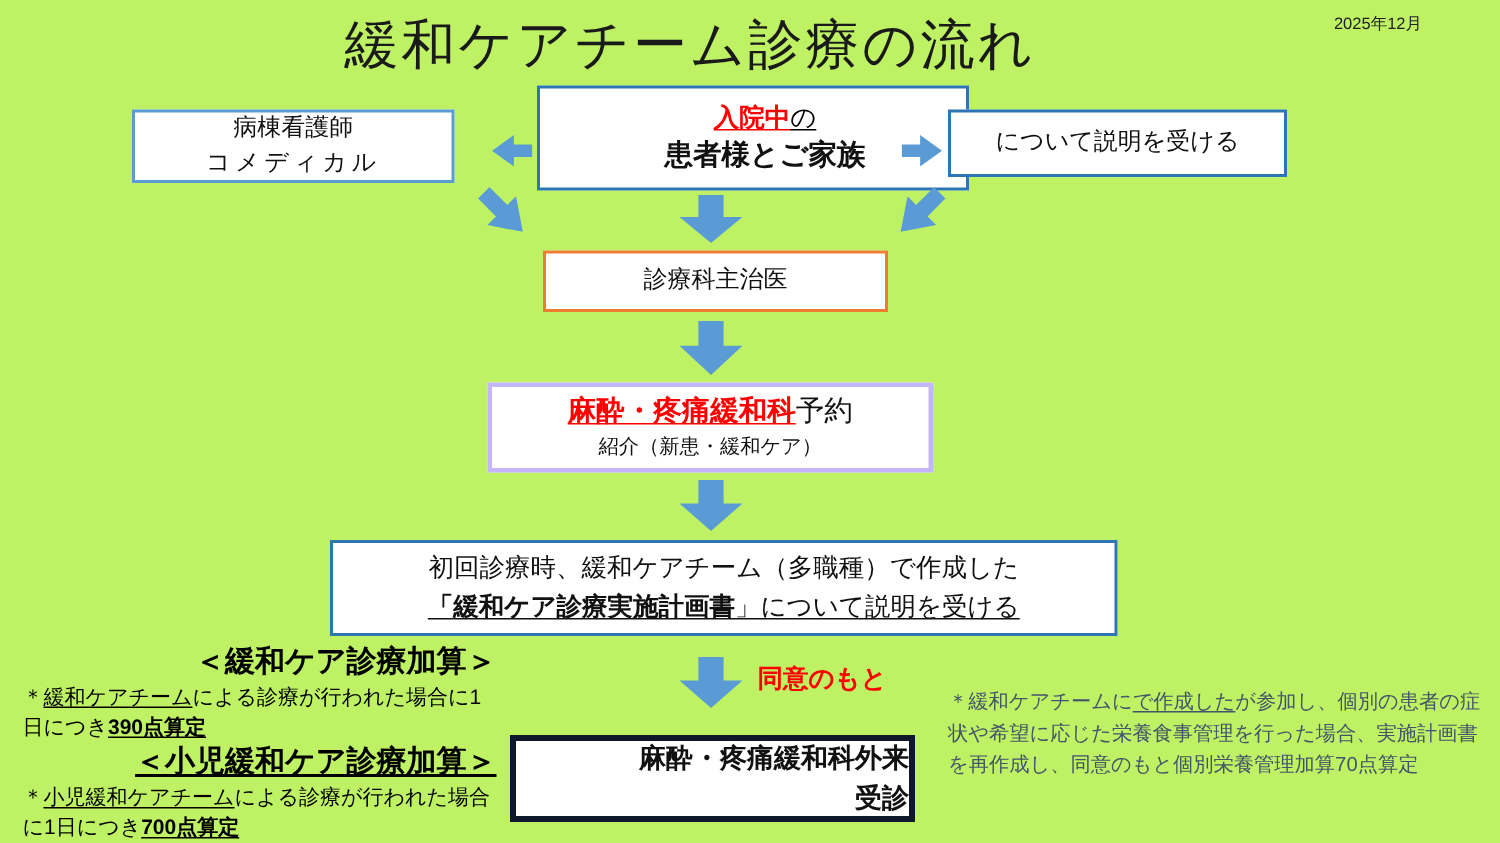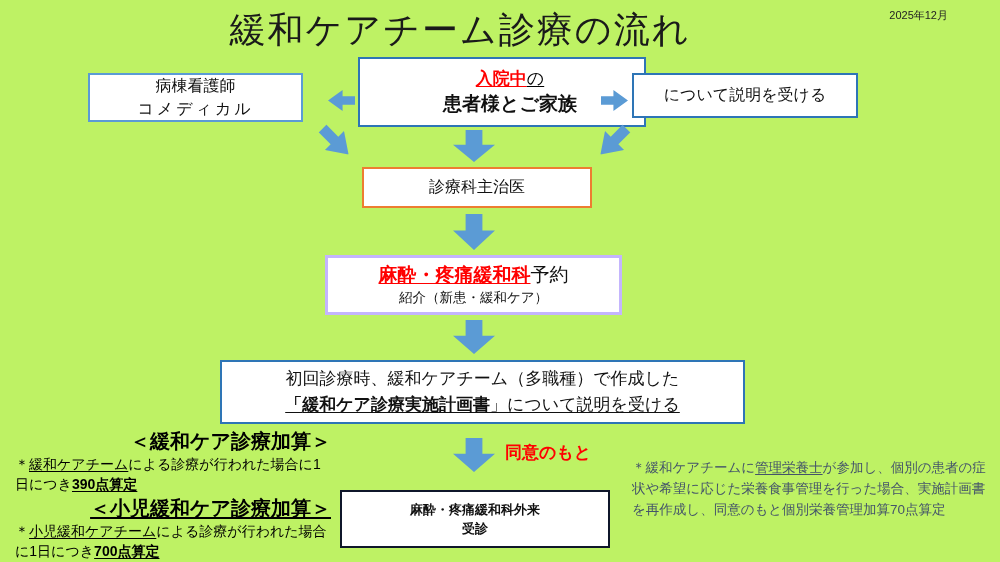--- a/index.html
+++ b/index.html
@@ -27,21 +27,21 @@
   .box-patient .l1 .particle { font-weight:normal; color:#000; }
   .box-patient .l2 { font-size:19px; font-weight:bold; }
   .box-certified   { left:632px; top:73px;  width:226px; height:45px; border:2px solid #2E75B6; font-size:16px; }
   .box-attending   { left:362px; top:167px; width:230px; height:41px; border:2px solid #ED7D31; font-size:16px; }
   .box-reserve     { left:325px; top:255px; width:297px; height:60px; border:3px solid #c4b5fd; }
   .box-reserve .l1 { font-size:19px; }
   .box-reserve .l1 .dept { color:#FF0000; font-weight:bold; }
   .box-reserve .l2 { font-size:13.5px; margin-top:1px; }
   .box-plan        { left:220px; top:360px; width:525px; height:64px; border:2px solid #2E75B6; font-size:17px; line-height:1.55; }
   .box-plan .docname { font-weight:bold; }
-  .box-out         { left:340px; top:490px; width:270px; height:58px; border:2px solid #0f172a; font-size:13px; font-weight:bold; line-height:1.5; }
+  .box-out         { left:340px; top:490px; width:270px; height:58px; border:4px solid #0f172a; font-size:18px; font-weight:bold; line-height:1.5;align-items:flex-end; }
 
   .red { color:#FF0000; }
   u { text-decoration:underline; text-underline-offset:2px; }
 
   .arrow { position:absolute; background:#5B9BD5; }
   .arr-down  { clip-path:polygon(30% 0, 70% 0, 70% 46%, 100% 46%, 50% 100%, 0 46%, 30% 46%); }
   .arr-left  { clip-path:polygon(0 50%, 54% 0, 54% 30%, 100% 30%, 100% 70%, 54% 70%, 54% 100%); }
   .arr-right { clip-path:polygon(100% 50%, 46% 0, 46% 30%, 0 30%, 0 70%, 46% 70%, 46% 100%); }
   .a-h-left  { left:328px; top:90px;  width:27px; height:21px; }
   .a-h-right { left:601px; top:90px;  width:27px; height:21px; }
@@ -118,16 +118,16 @@
   </div>
 
   <div class="abs notes-left">
     <div class="hd">＜緩和ケア診療加算＞</div>
     <div><span>＊</span><u>緩和ケアチーム</u><span>による診療が行われた場合に1日につき</span><b><u>390点算定</u></b></div>
     <div class="hd"><u>＜小児緩和ケア診療加算＞</u></div>
     <div><span>＊</span><u>小児緩和ケアチーム</u><span>による診療が行われた場合に1日につき</span><b><u>700点算定</u></b></div>
   </div>
 
   <div class="abs notes-right">
-    <span>＊緩和ケアチームに</span><u>管理栄養士</u><span>が参加し、個別の患者の症状や希望に応じた栄養食事管理を行った場合、実施計画書を再作成し、同意のもと個別栄養管理加算70点算定</span>
+    <span>＊緩和ケアチームに</span><u>で作成した</u><span>が参加し、個別の患者の症状や希望に応じた栄養食事管理を行った場合、実施計画書を再作成し、同意のもと個別栄養管理加算70点算定</span>
   </div>
 
 </div>
 
 </body></html>

